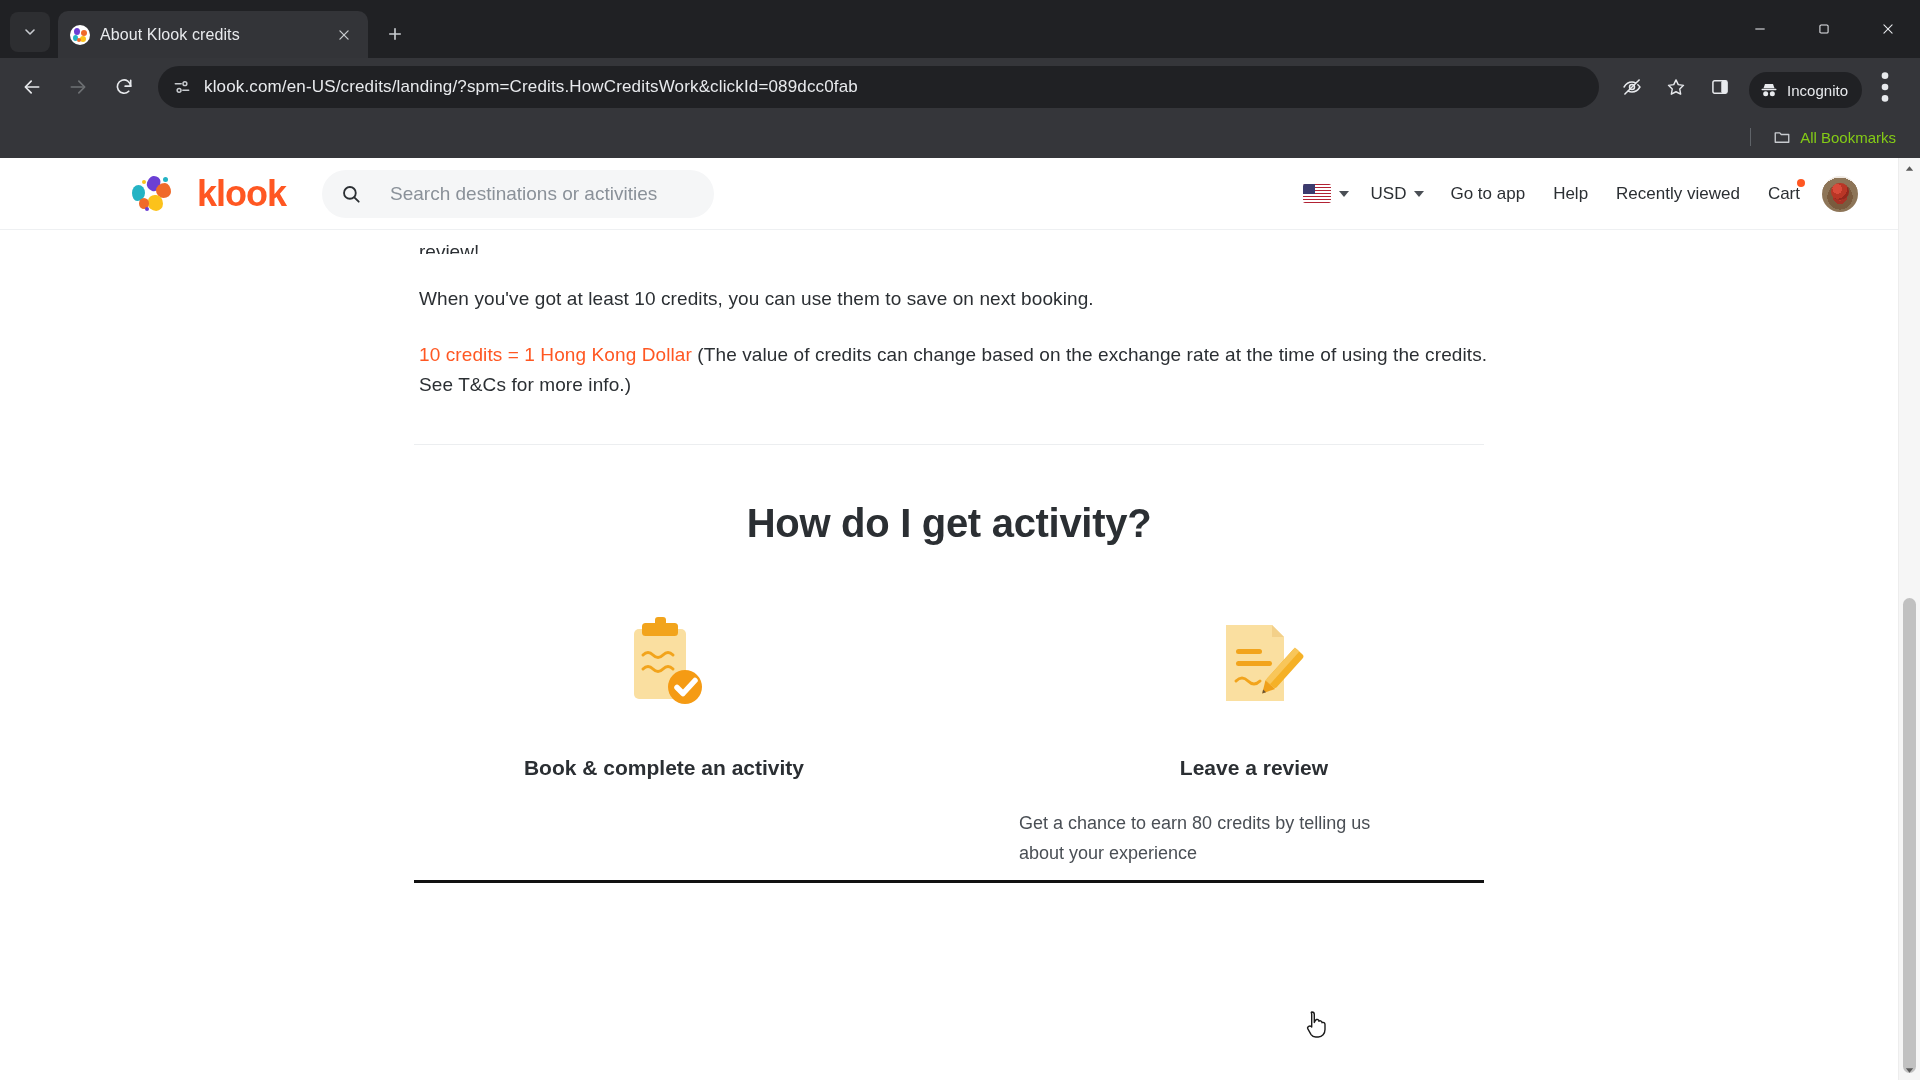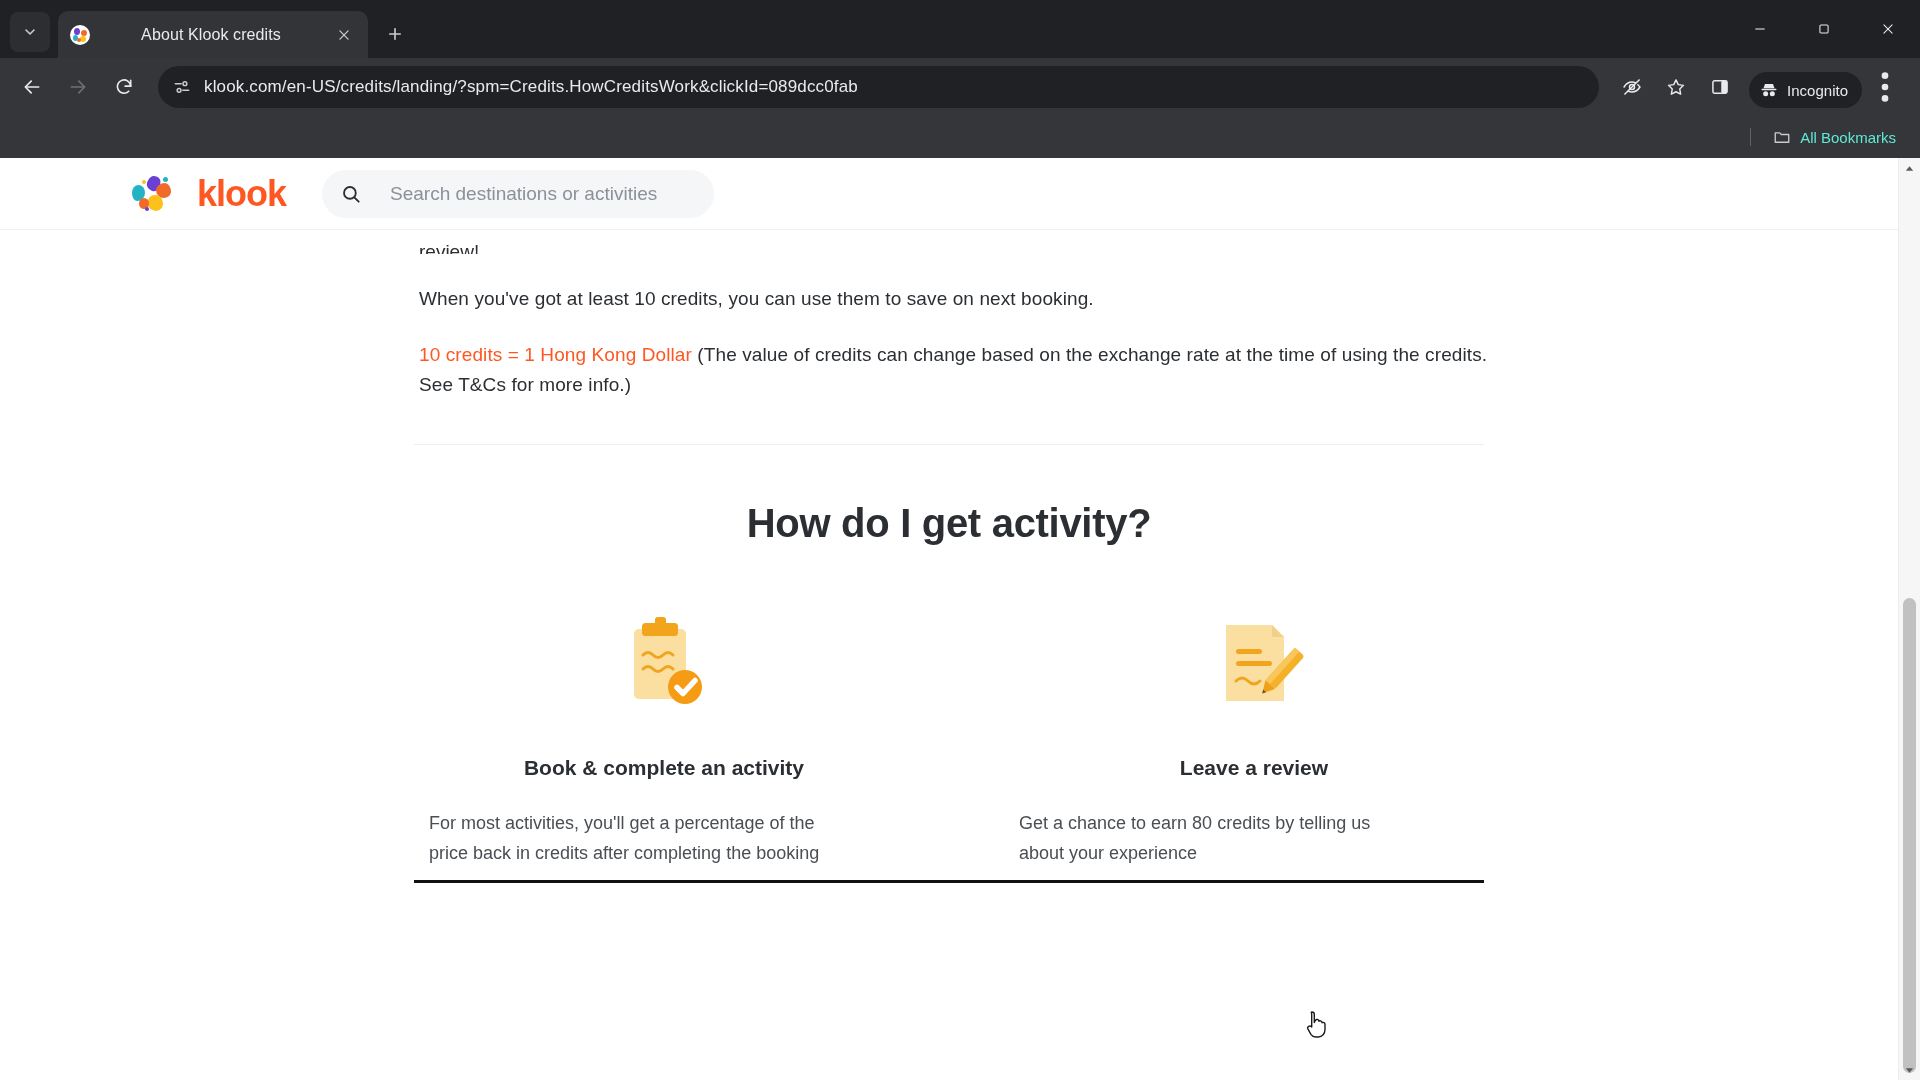--- a/index.html
+++ b/index.html
@@ -22,21 +22,20 @@
     border-radius: 8px; background:#2d2e31;
     display:flex; align-items:center; justify-content:center;
   }
   .tabsearch svg { width: 16px; height: 16px; }
 
   .tab {
     height: 47px; width: 310px; margin-left: 8px;
     background:#333438; border-radius: 10px 10px 0 0;
     display:flex; align-items:center; padding: 0 12px; gap: 10px;
     position: relative;
-    text-align: center;
   }
   .favicon {
     width: 20px; height: 20px; border-radius: 50%;
     background: #ffffff; position: relative; flex: 0 0 auto;
     overflow:hidden;
   }
   .favicon i { position:absolute; border-radius:50%; display:block; }
   .fv1 { width:6px;height:7px; background:#6b3fd4; left:4px; top:3px; }
   .fv2 { width:6px;height:6px; background:#f06a2a; left:11px; top:5px; }
   .fv3 { width:5px;height:6px; background:#24b3c4; left:3px; top:10px; }
@@ -81,21 +80,21 @@
   }
   .incognito span { color:#e8eaed; font-size:15px; }
   .dots { width: 42px; height:42px; display:flex; align-items:center; justify-content:center; }
 
   .bookmarkbar {
     height: 42px; background:#35363a; display:flex; align-items:center;
     justify-content:flex-end; padding-right: 16px; gap: 0;
   }
   .bm-sep { width:1px; height:18px; background:#5f6368; margin-right: 14px; }
   .bm-all { display:flex; align-items:center; gap: 9px; padding: 5px 8px; border-radius:4px; }
-  .bm-all span { color:#5eead4; font-size:15px;}
+  .bm-all span { color:#84cc16; font-size:15px;}
 
   
   .viewport { flex:1; background:#fff; display:flex; overflow:hidden; position:relative; }
   .page { flex:1; position:relative; overflow:hidden; background:#fff; }
 
   
   .site-header {
     height: 72px; background:#fff; display:flex; align-items:center;
     padding: 0 40px 0 130px; border-bottom:1px solid #eef0f2;
     position:relative; z-index:5;
@@ -333,20 +332,41 @@
         </div>
 
         <div class="searchbox">
           <svg viewBox="0 0 24 24" width="22" height="22" fill="none" stroke="#2b2f33" stroke-width="2" stroke-linecap="round">
               <circle cx="10.8" cy="10.8" r="6.4"></circle>
               <line x1="15.6" y1="15.6" x2="20.4" y2="20.4"></line>
             </svg>
           <span class="ph">Search destinations or activities</span>
         </div>
 
+        <div class="nav-right">
+          <div class="flagwrap">
+            <span class="flag">
+              <span class="stripes"></span>
+                <span class="canton"></span>
+            </span>
+            <span class="caret"></span>
+          </div>
+          <div class="curr">
+            <span class="nav-item" style="padding:0">USD</span>
+            <span class="caret"></span>
+          </div>
+          <div class="nav-item">Go to app</div>
+          <div class="nav-item">Help</div>
+          <div class="nav-item">Recently viewed</div>
+          <div class="cart-wrap">
+            <span class="nav-item" style="padding:0">Cart</span>
+            <span class="cart-dot"></span>
+          </div>
+          <div class="avatar"></div>
+        </div>
       </div>
 
       <div class="content">
         <div class="inner">
           <div class="cut-line">review!</div>
           <div class="para">When you've got at least 10 credits, you can use them to save on next booking.</div>
           <div class="para" style="margin-top:26px">
             <span class="hl">10 credits = 1 Hong Kong Dollar</span><span> (The value of credits can change based on the exchange rate at the time of using the credits. See T&amp;Cs for more info.)</span>
           </div>
         </div>
@@ -363,21 +383,20 @@
                   <rect x="22" y="18" width="52" height="70" rx="5" fill="#fadfa0"></rect>
                   <rect x="30" y="12" width="36" height="13" rx="3.5" fill="#f2a41c"></rect>
                   <rect x="43" y="6" width="11" height="10" rx="3" fill="#f2a41c"></rect>
                   <path d="M31 44 q5-5 10 0 t10 0 t10 0" fill="none" stroke="#f2a41c" stroke-width="3" stroke-linecap="round"></path>
                   <path d="M31 58 q5-5 10 0 t10 0 t10 0" fill="none" stroke="#f2a41c" stroke-width="3" stroke-linecap="round"></path>
                   <circle cx="73" cy="76" r="17" fill="#f59b14"></circle>
                   <path d="M65 76.5 l6 6 l12 -13" fill="none" stroke="#fff" stroke-width="5.5" stroke-linecap="round" stroke-linejoin="round"></path>
                 </svg>
               </div>
               <div class="card-title">Book &amp; complete an activity</div>
-              <div class="card-body">For most activities, you'll get a percentage of the price back in credits after completing the booking</div>
             </div>
 
             <div class="card right">
               <div class="card-icon">
                 <svg width="104" height="104" viewBox="0 0 104 104">
                   <path d="M24 14h46l12 12v64H24z" fill="#fadfa0"></path>
                   <path d="M70 14l12 12H70z" fill="#f3d089"></path>
                   <rect x="34" y="38" width="26" height="5" rx="2.5" fill="#f2a41c"></rect>
                   <rect x="34" y="50" width="36" height="5" rx="2.5" fill="#f2a41c"></rect>
                   <path d="M34 70 q6-6 12 0 t12 0" fill="none" stroke="#f2a41c" stroke-width="3" stroke-linecap="round"></path>

